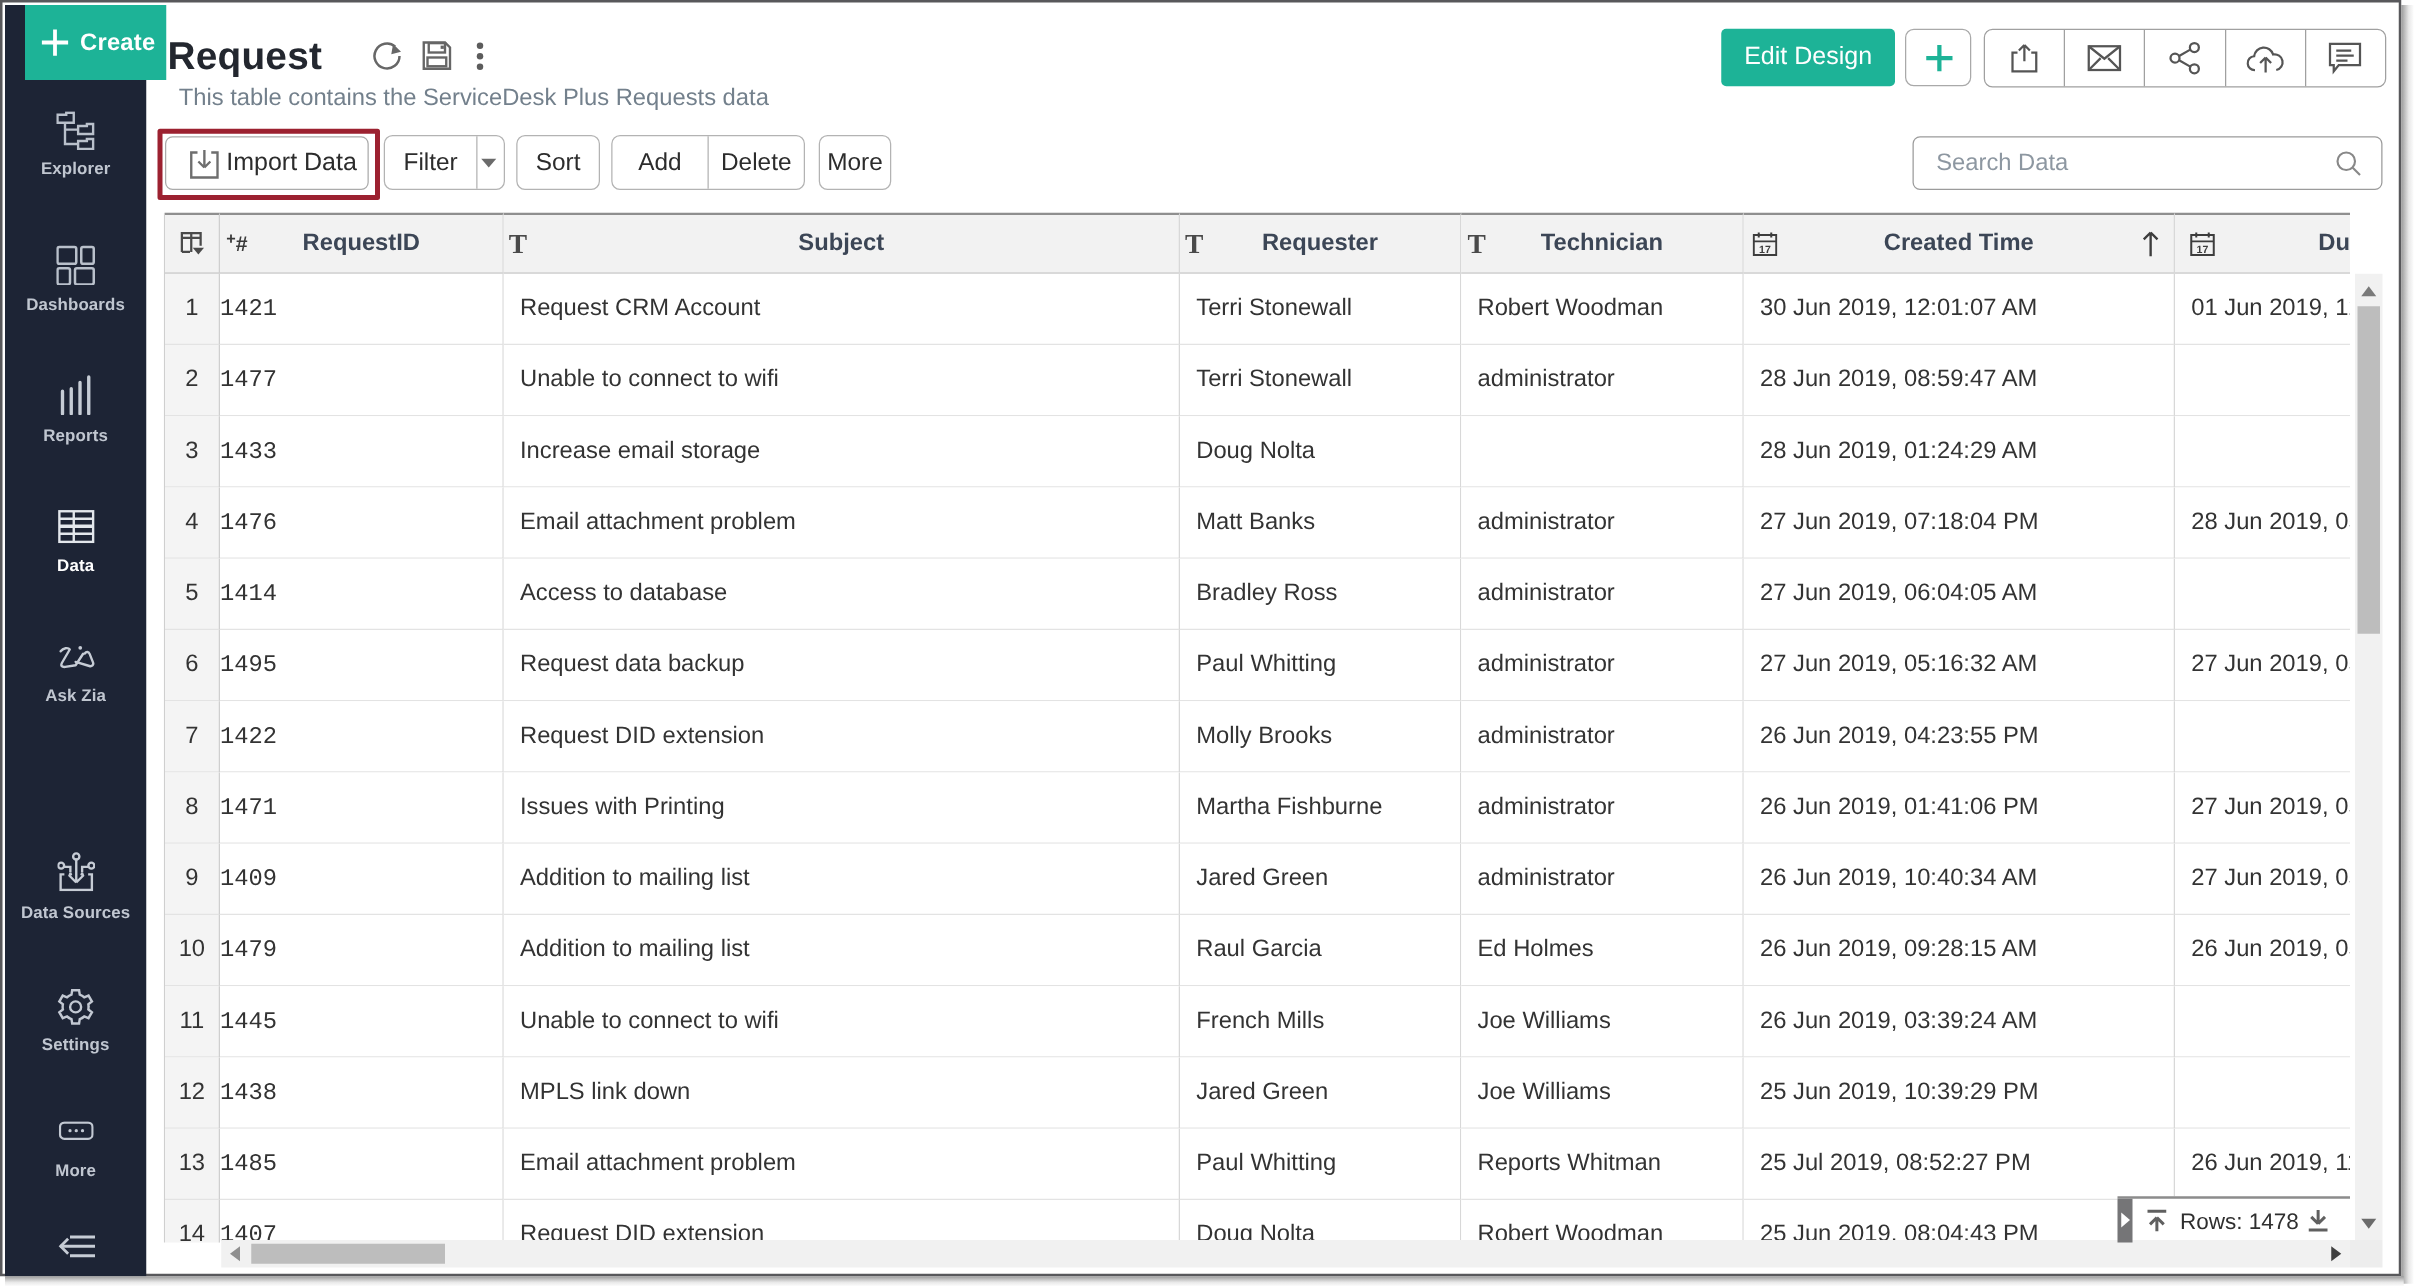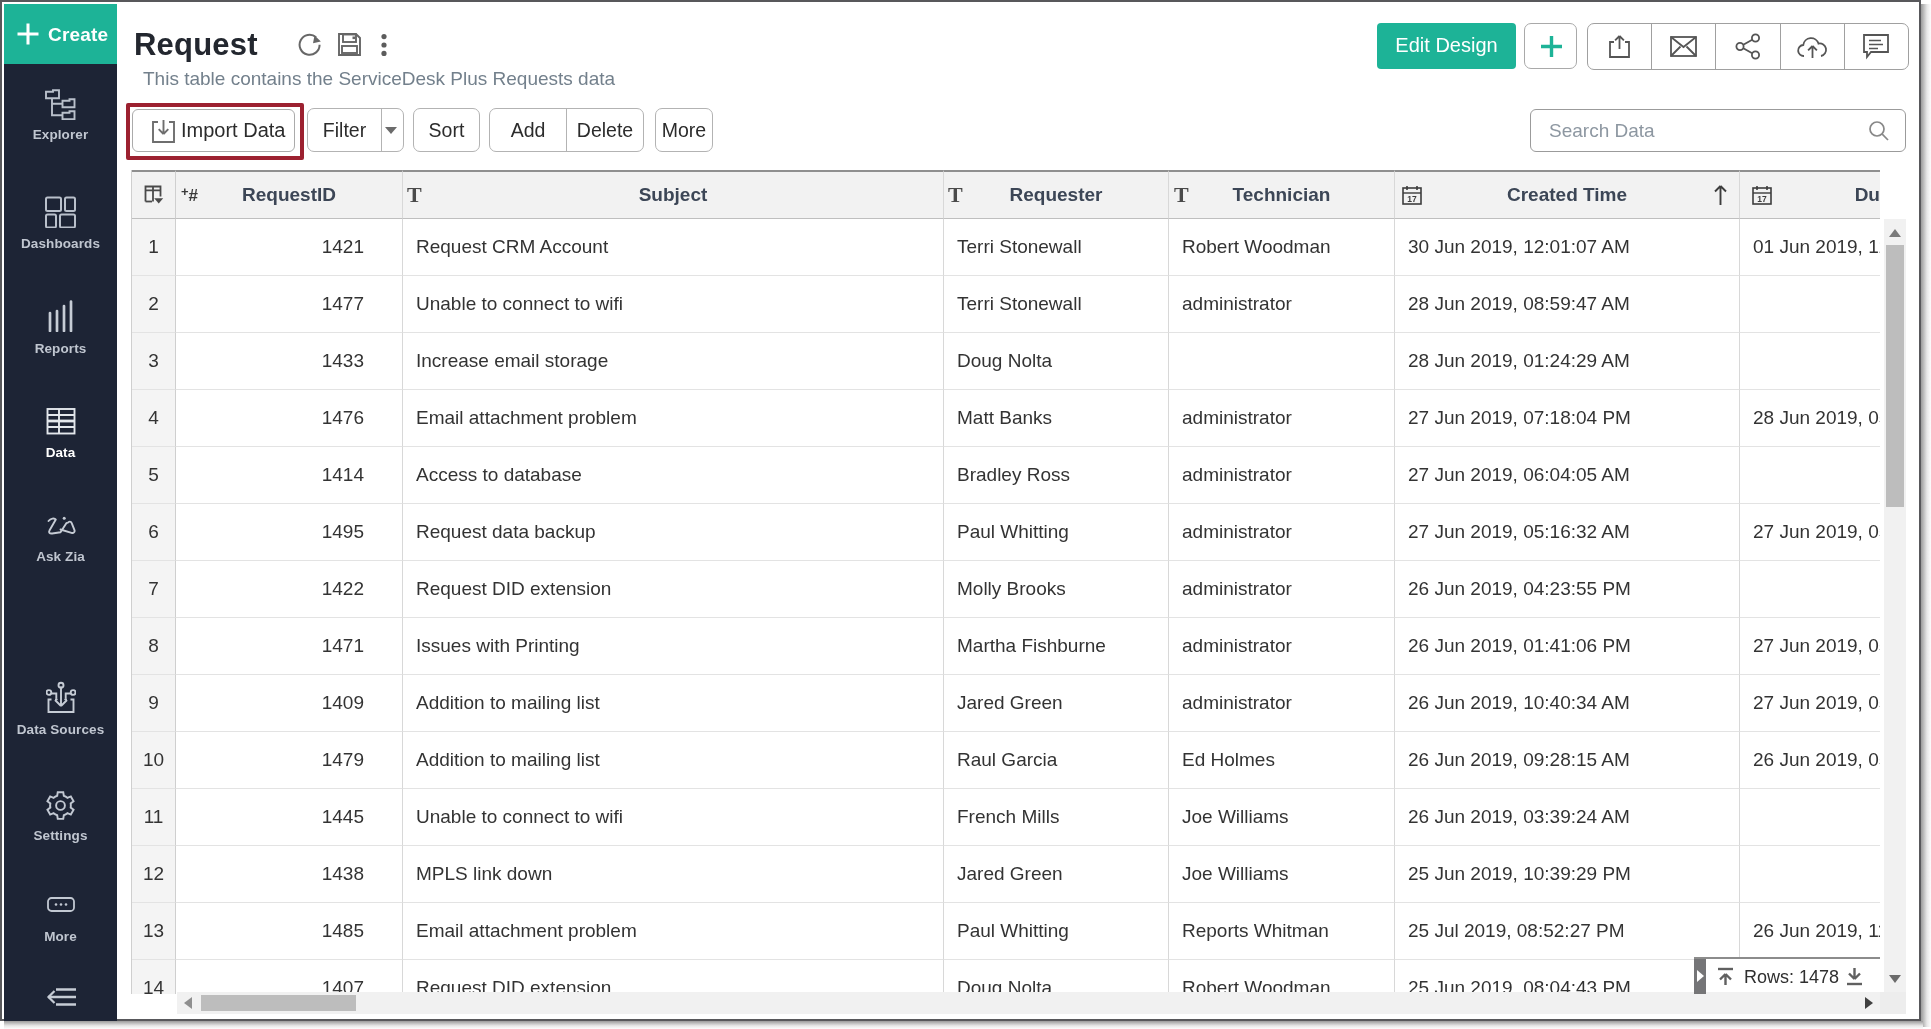--- a/index.html
+++ b/index.html
@@ -2,21 +2,21 @@
 <html><head>
 <meta charset="utf-8">
 <style>
   * { margin:0; padding:0; box-sizing:border-box; }
   html,body { width:1931px; height:1029px; background:#fff; font-family:"Liberation Sans", sans-serif; overflow:hidden; }
   #win { position:absolute; left:0; top:0; width:1921px; height:1021px; border:2px solid #58585b; background:#fff; }
   #shadR { position:absolute; left:1921px; top:4px; width:10px; height:1023px; background:linear-gradient(to right,#9b9b9b,#e8e8e8 60%,#fdfdfd); }
   #shadB { position:absolute; left:4px; top:1021px; width:1919px; height:8px; background:linear-gradient(to bottom,#9b9b9b,#e8e8e8 60%,#fdfdfd); }
   
   #side { position:absolute; left:2px; top:2px; width:113px; height:1017px; background:#1d2435; }
-  #create { position:absolute; left:0; top:0; width:113px; height:60px; background:#1db397; color:#fff; }
+  #create { position:absolute; left:16px; top:0; width:113px; height:60px; background:#1db397; color:#fff; }
   #create .pl { position:absolute; left:10px; top:16px; width:28px; height:28px; }
   #create .tx { position:absolute; left:44px; top:20px; font-size:19px; font-weight:bold; letter-spacing:.2px; }
   .nav { position:absolute; left:0; width:113px; text-align:center; color:#aeb6c3; }
   .nav .lbl { position:absolute; width:113px; left:0; text-align:center; font-size:13.5px; font-weight:bold; letter-spacing:.1px; color:#c0c6d0; }
   .nav svg { display:block; margin:0 auto; }
   
   #title { position:absolute; left:132px; top:25px; font-size:31px; font-weight:bold; color:#23272f; letter-spacing:.2px; }
   #subtitle { position:absolute; left:131px; top:66px; font-size:19px; color:#73808c;margin-left:10px; }
   .hico { position:absolute; top:30px; }
   #editbtn { position:absolute; left:1375px; top:21px; width:139px; height:46px; background:#1db397; border-radius:4px; color:#fff; font-size:20px; text-align:center; line-height:45px; }
@@ -39,21 +39,21 @@
   #search { position:absolute; left:1528px; top:107px; width:376px; height:43px; border:1px solid #9b9b9b; border-radius:6px; background:#fff; }
   #search span { position:absolute; left:18px; top:10px; font-size:19px; color:#8d97a1; }
   
   #tview { position:absolute; left:129px; top:168px; width:1749px; height:824px; overflow:hidden; }
   #tbl { border-collapse:separate; border-spacing:0; table-layout:fixed; width:1953px; }
   #tbl td, #tbl th { border-right:1px solid #d8d8d8; border-bottom:1px solid #e3e3e3; font-size:19px; color:#333; overflow:hidden; white-space:nowrap; position:relative; padding:0; }
   #tbl th { height:49px; background:#f2f2f2; border-top:2px solid #8f8f8f; border-bottom:1px solid #bfbfbf; color:#3c4656; font-weight:bold; }
   #tbl td { height:57px; background:#fff; }
   #tbl td.rn { background:#f4f4f4; text-align:center; color:#333; border-right:1px solid #cfcfcf; }
   #tbl th.rn { border-right:1px solid #cfcfcf; }
-  #tbl td.num { text-align:right; padding-right:38px; }
+  #tbl td.num { padding-right:26px;font-family:Liberation Mono, monospace; }
   #tbl td.txt { text-align:left; padding-left:13px; }
   #tbl .hlab { display:block; text-align:center; }
   .thico { position:absolute; top:50%; transform:translateY(-50%); }
   .tser { font-family:"Liberation Serif", serif; font-size:22px; font-weight:bold; color:#4a4a4a; }
   table { border-left:1px solid #cfcfcf; }
   
   #vsb { position:absolute; left:1882px; top:217px; width:22px; height:773px; background:#f1f1f1; }
   #vsb .thumb { position:absolute; left:2px; top:26px; width:18px; height:262px; background:#bdbdbd; }
   #hsb { position:absolute; left:175px; top:990px; width:1703px; height:22px; background:#f1f1f1; }
   #hsb .thumb { position:absolute; left:24px; top:3px; width:155px; height:16px; background:#bdbdbd; }

